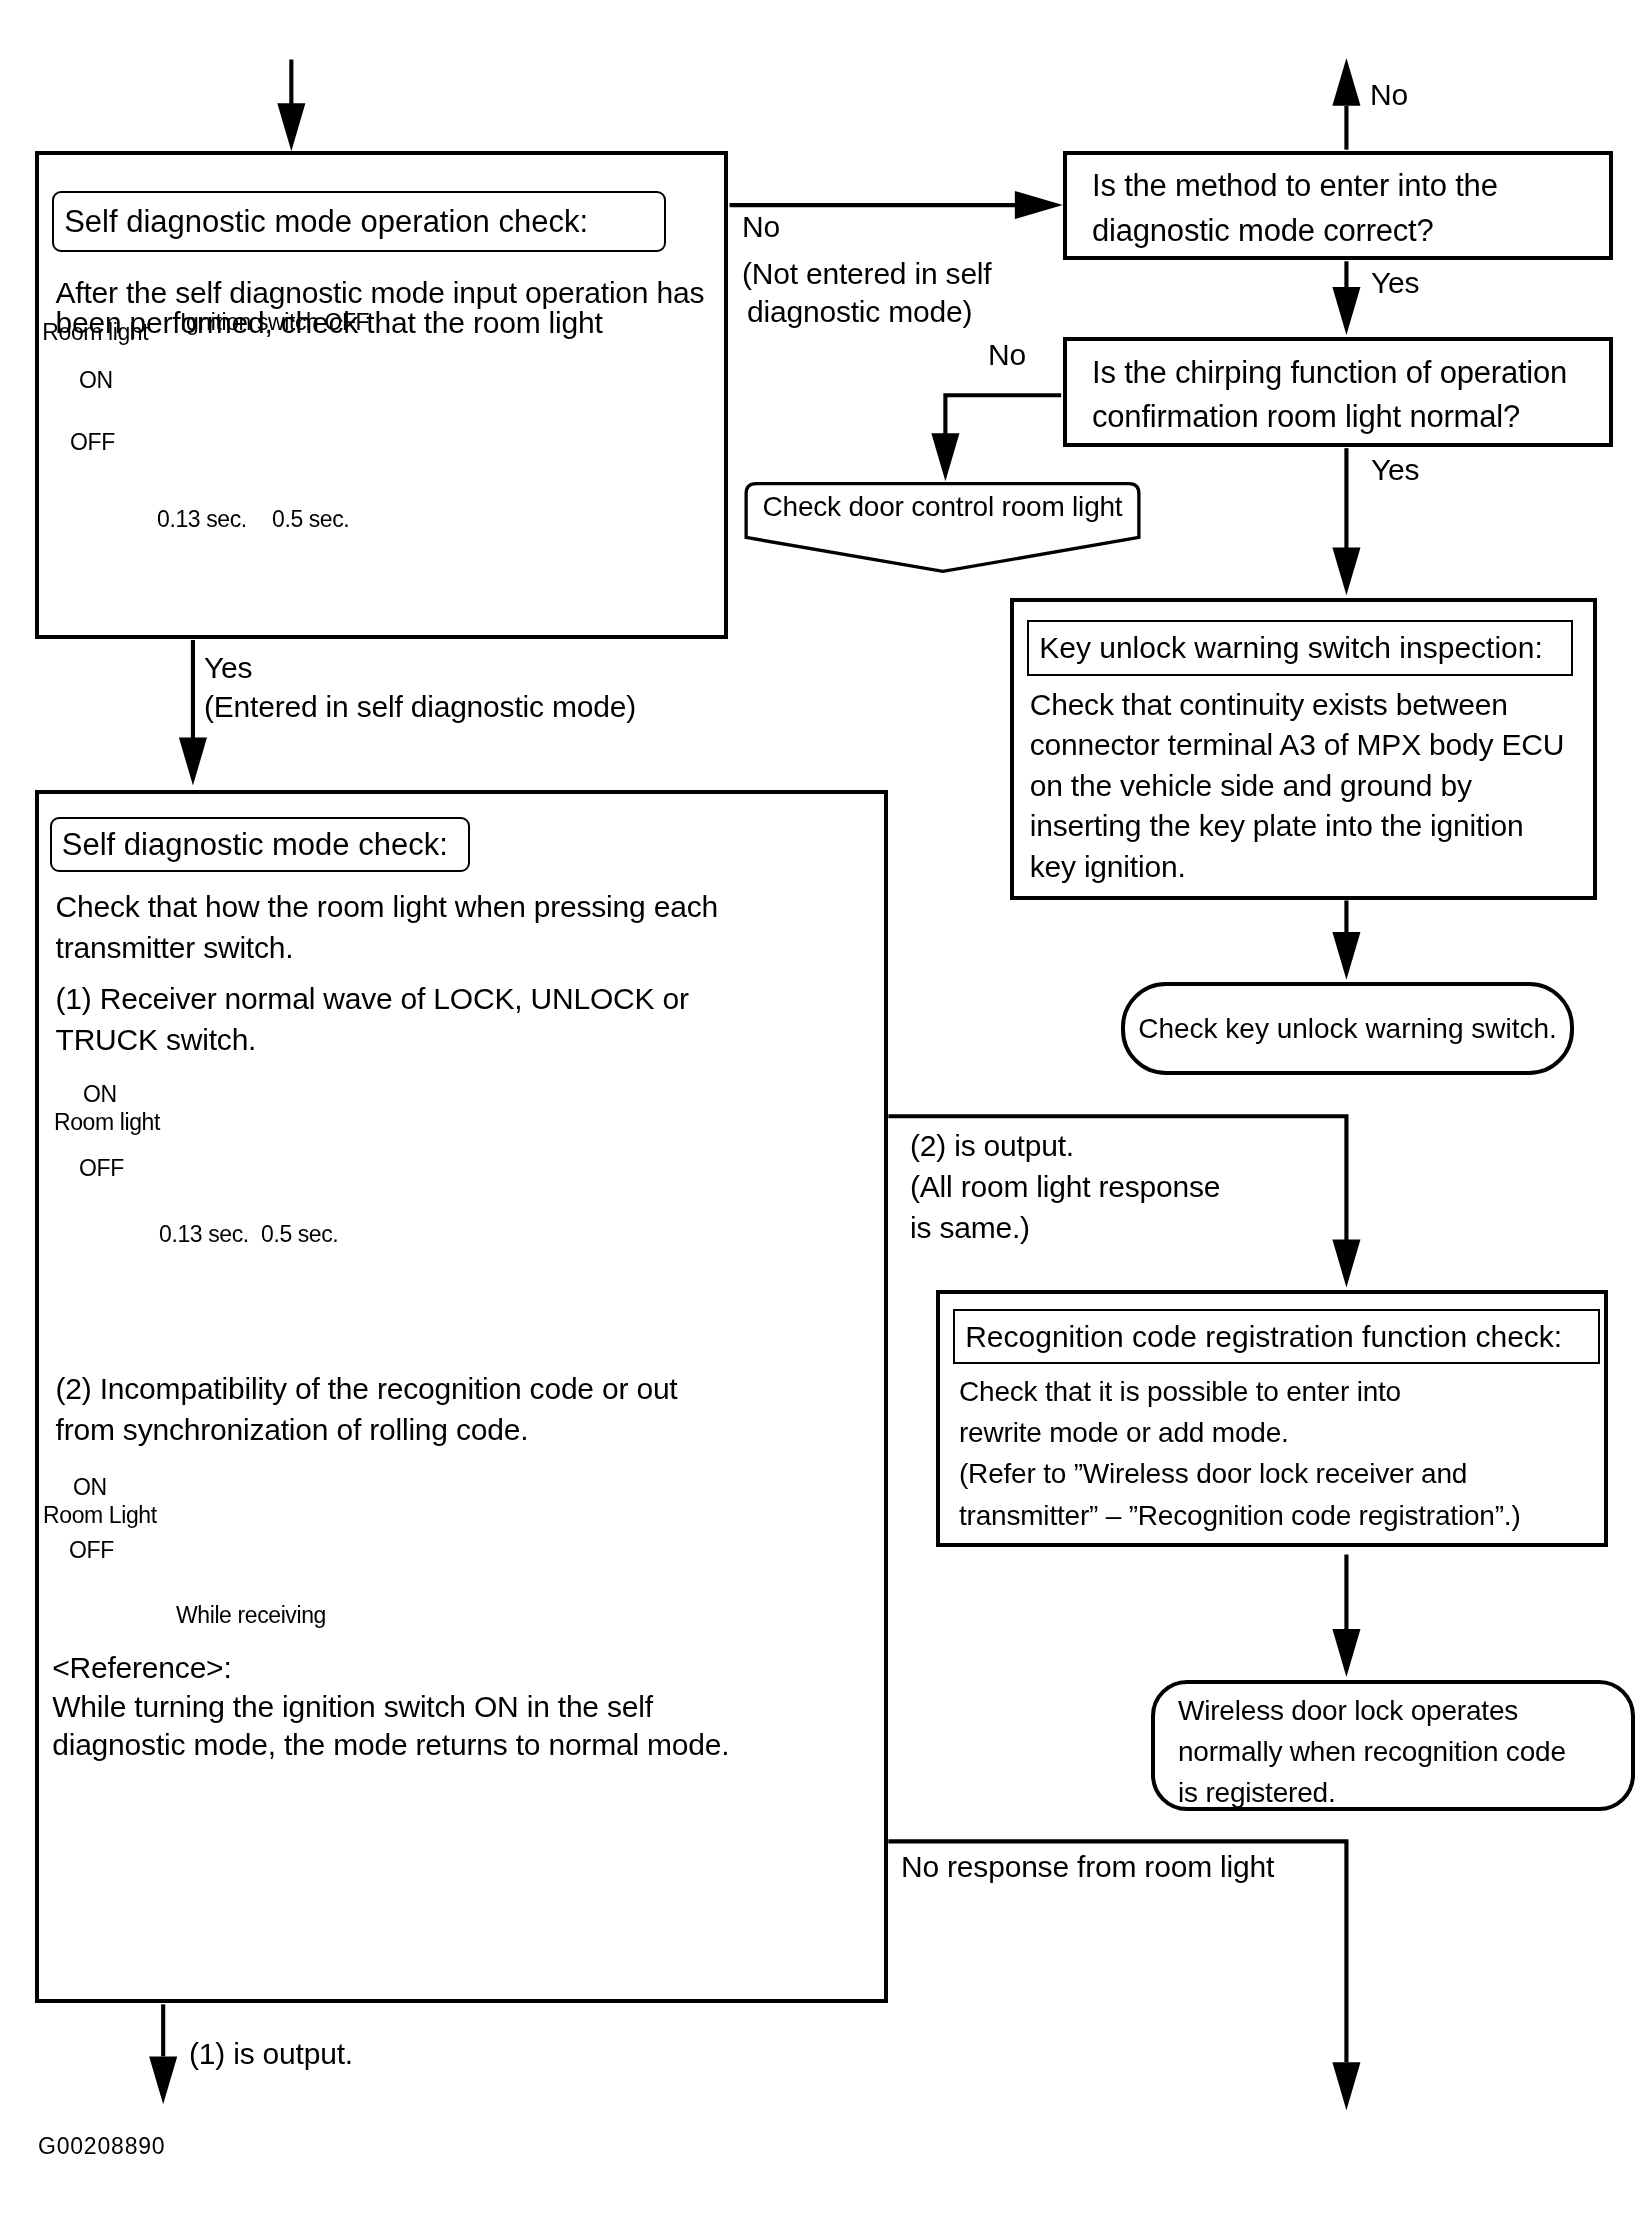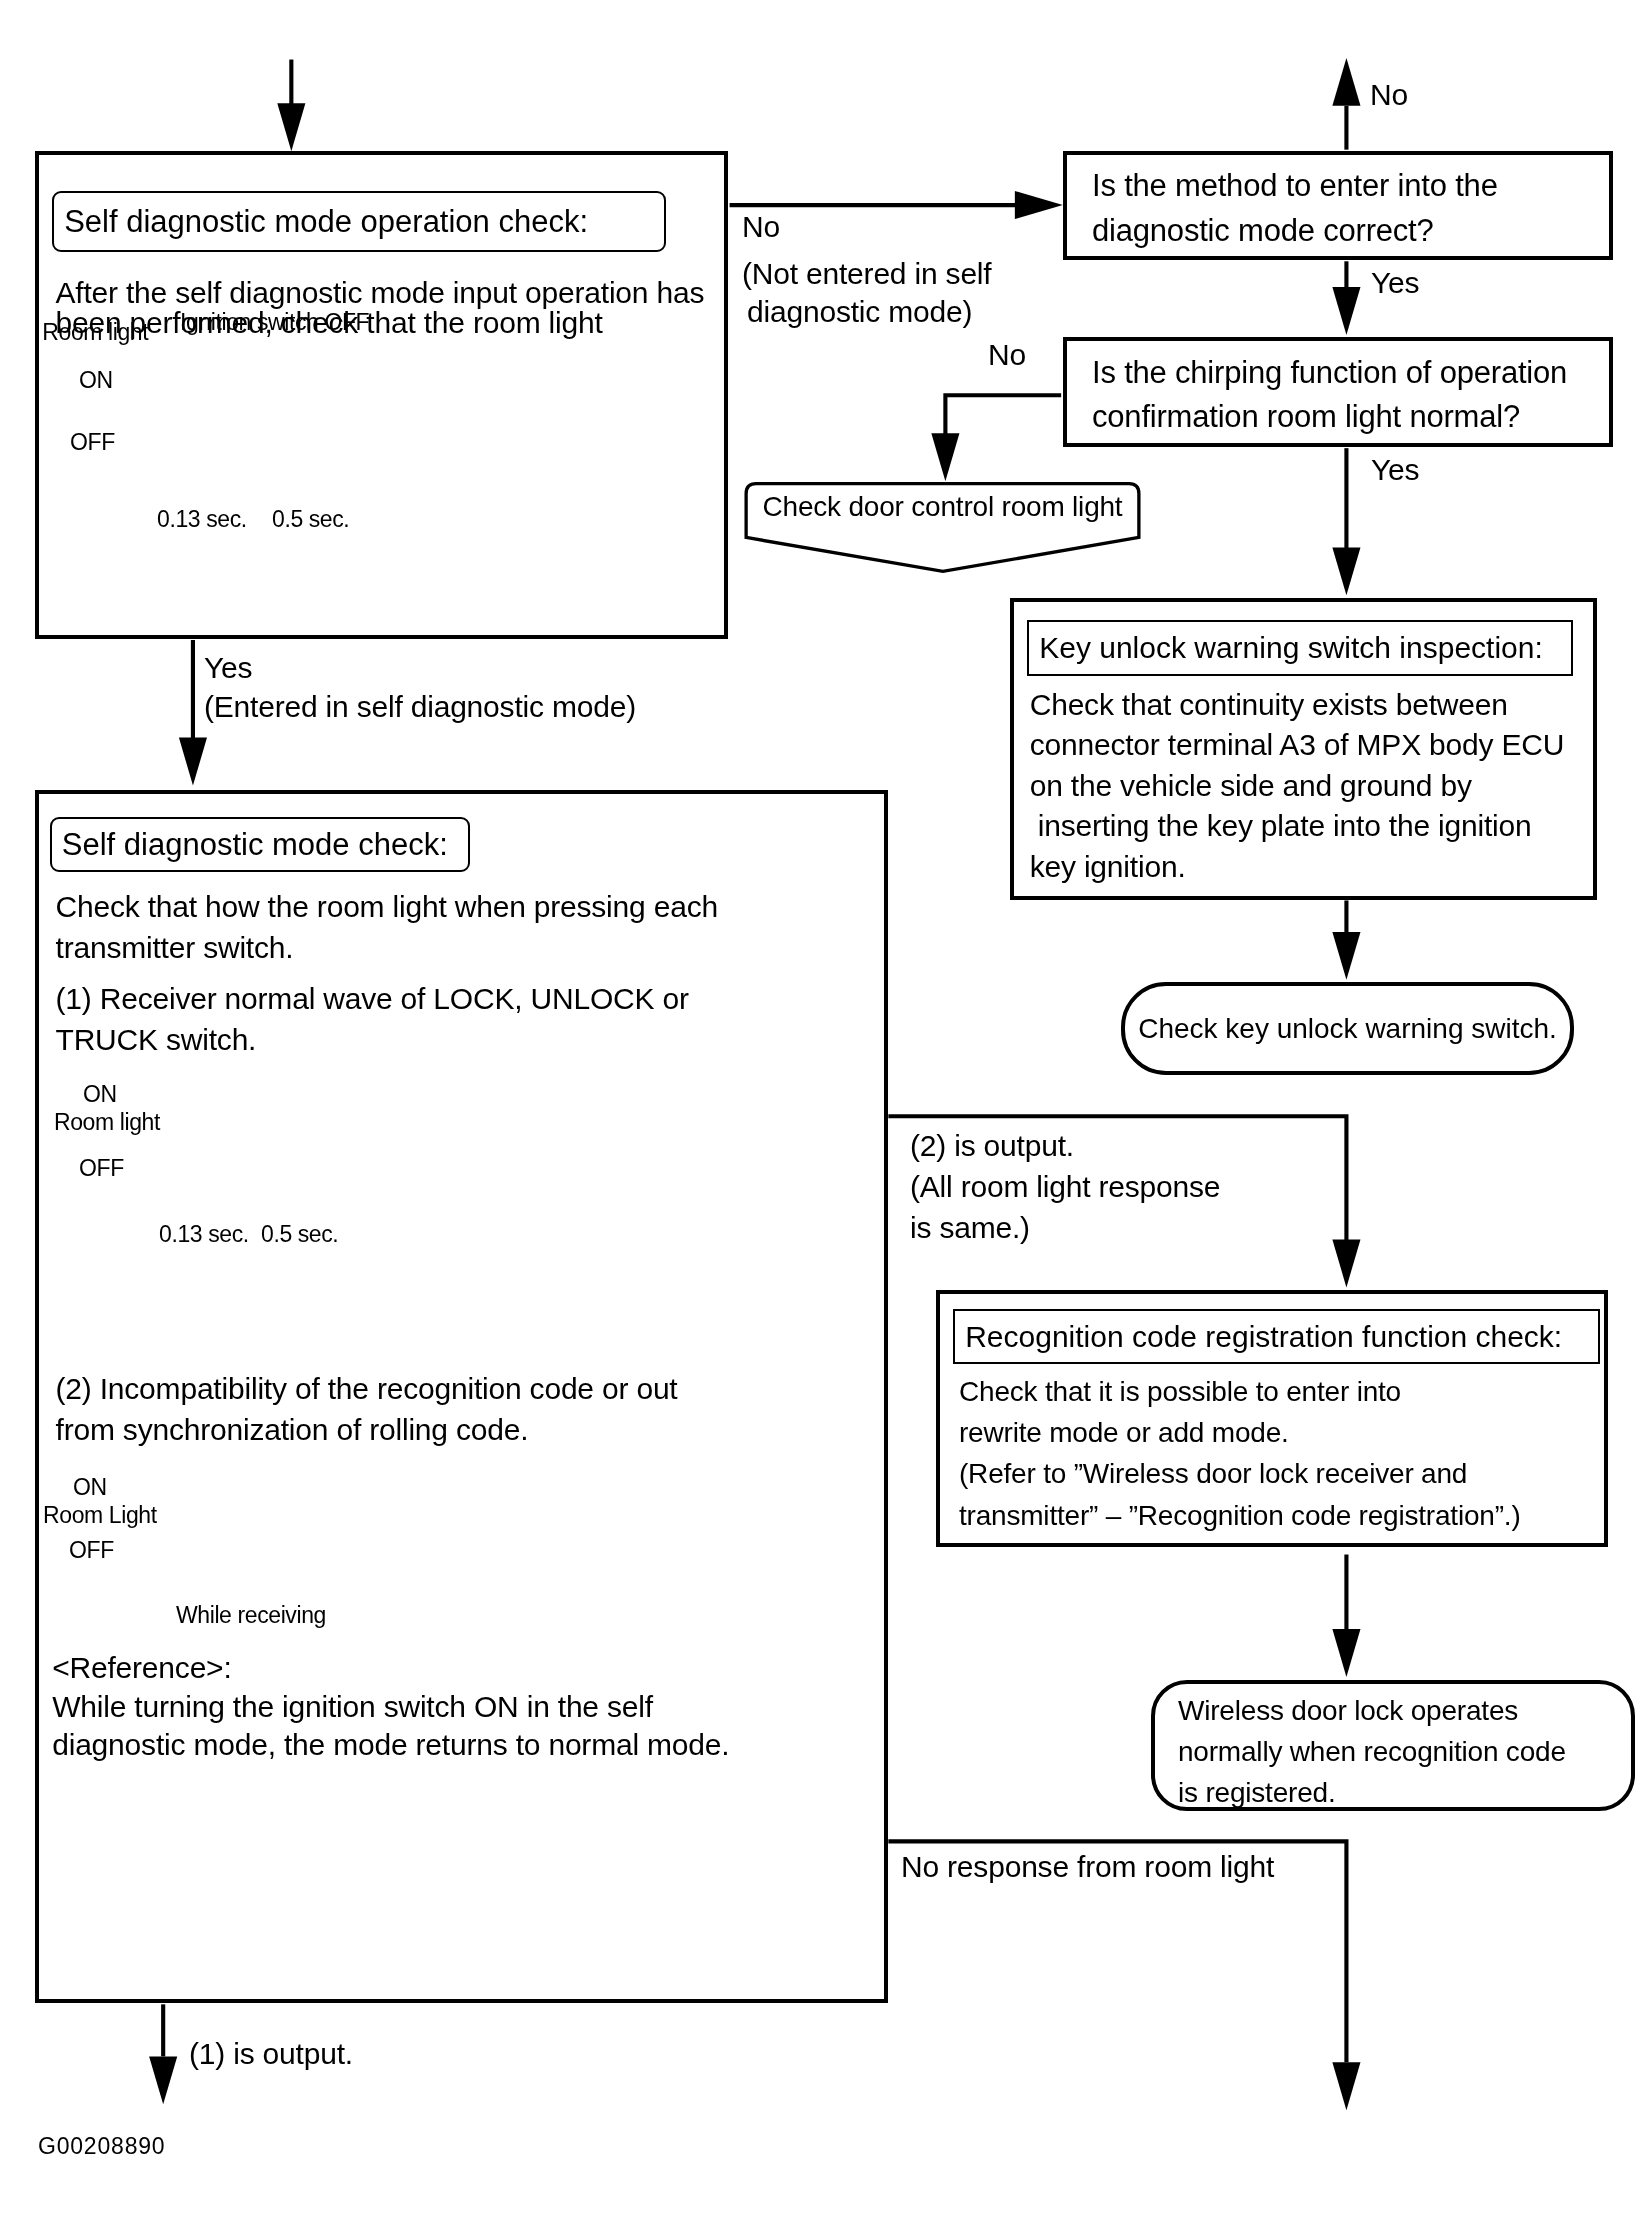--- a/index.html
+++ b/index.html
@@ -195,21 +195,21 @@
 
   <div class="txt f34 center" style="left:754px;top:492px;width:377px;">Check door control room light</div>
 
   <div class="box" style="left:1010px;top:598px;width:587px;height:302px;">
     <div class="titlebox f36" style="left:13.2px;top:18px;width:546px;height:56px;">
       <span>Key unlock warning switch inspection:</span>
     </div>
     <div class="txt f36" style="left:15.7px;top:87px;">Check that continuity exists between</div>
     <div class="txt f36" style="left:15.7px;top:127px;">connector terminal A3 of MPX body ECU</div>
     <div class="txt f36" style="left:15.7px;top:168px;">on the vehicle side and ground by</div>
-    <div class="txt f36" style="left:15.7px;top:208px;margin-left:8px;">inserting the key plate into the ignition</div>
+    <div class="txt f36" style="left:15.7px;top:208px;">inserting the key plate into the ignition</div>
     <div class="txt f36" style="left:15.7px;top:249px;">key ignition.</div>
   </div>
 
   <div class="rounded f34" style="left:1121px;top:982px;width:453px;height:93px;border-radius:45px;">
     <span>Check key unlock warning switch.</span>
   </div>
 
   <div class="txt f36" style="left:204px;top:652px;">Yes</div>
   <div class="txt f36" style="left:204px;top:691px;">(Entered in self diagnostic mode)</div>
 

